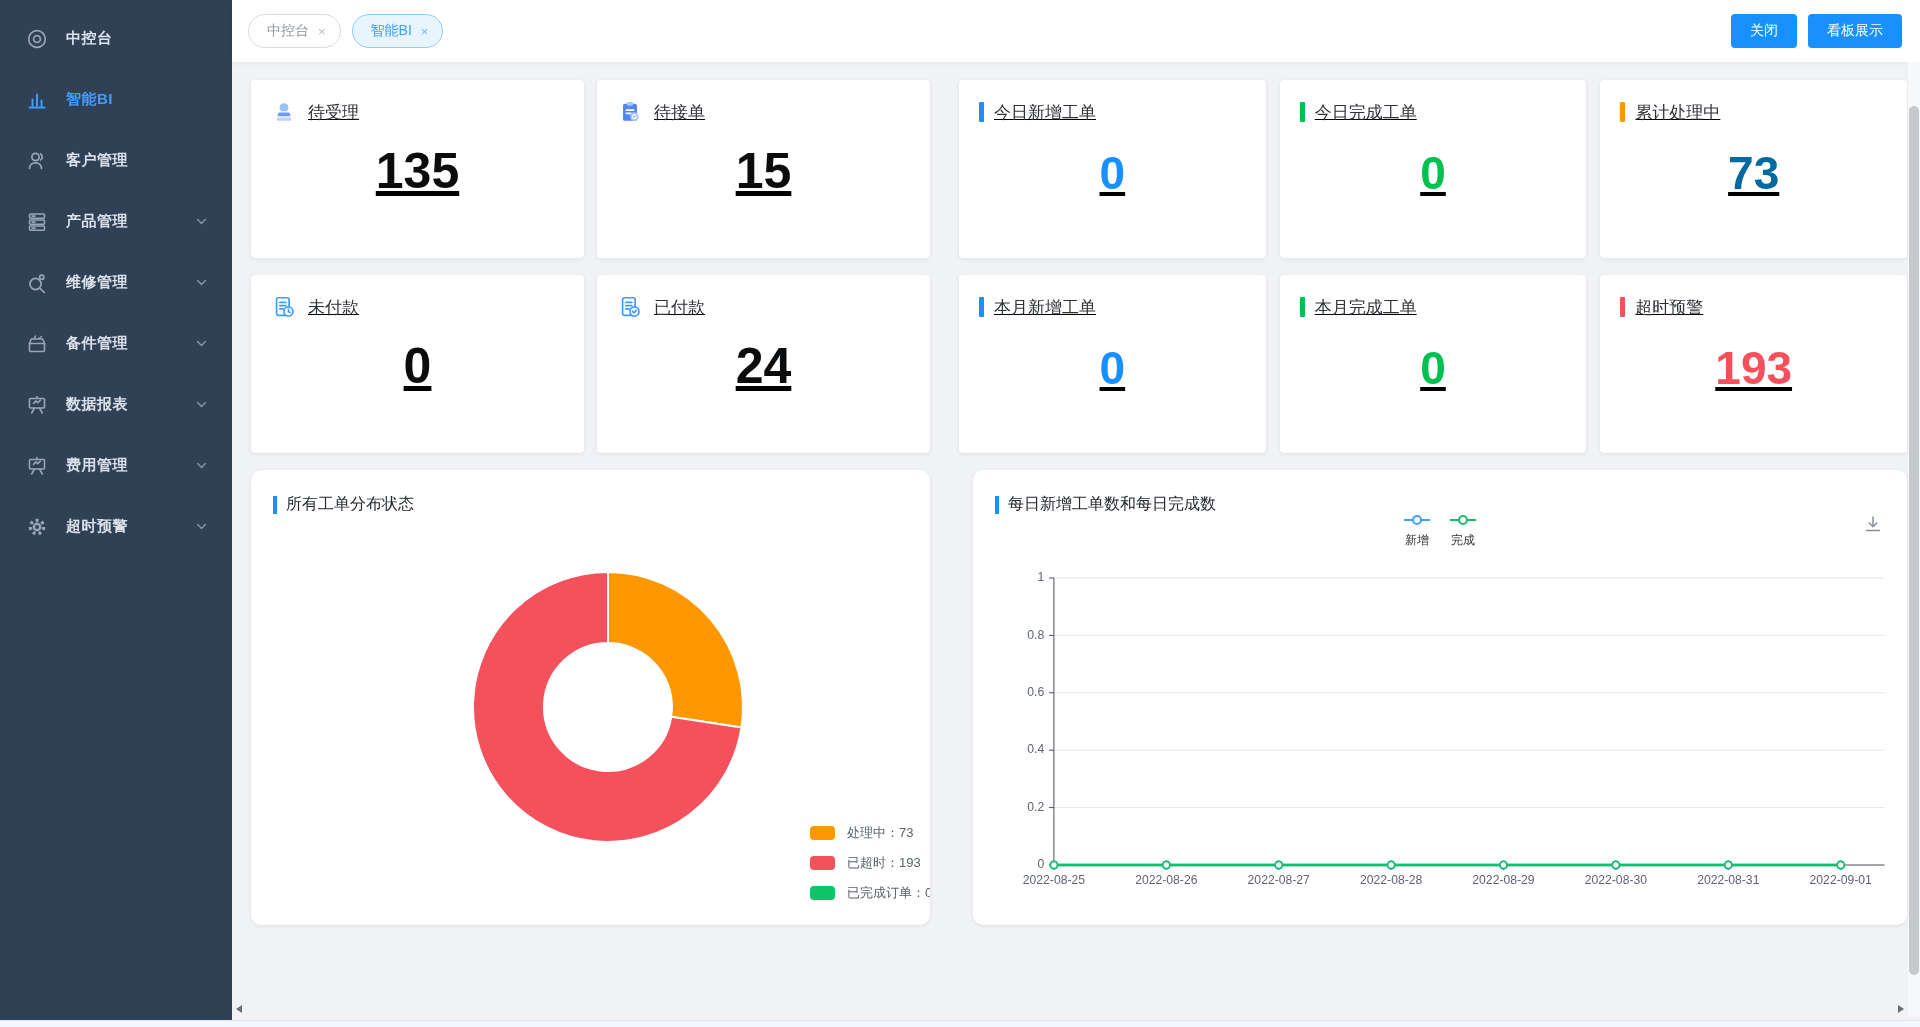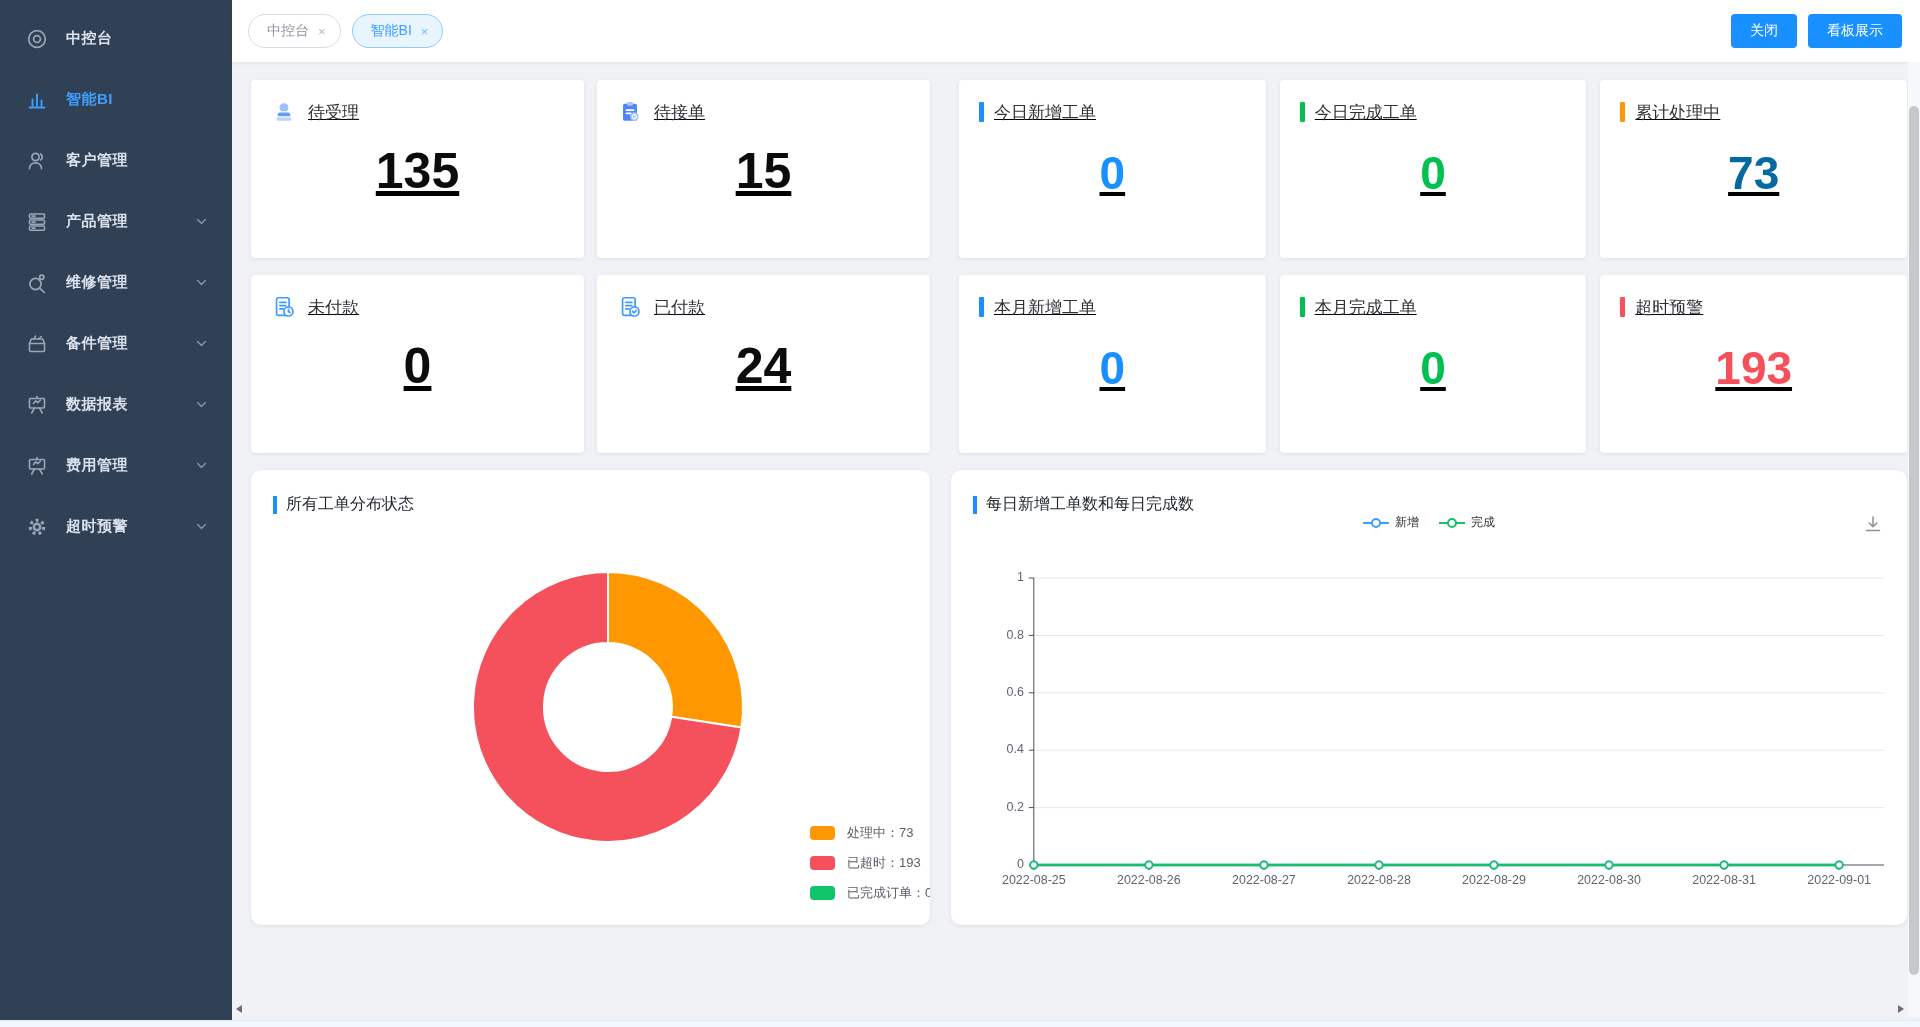--- a/index.html
+++ b/index.html
@@ -37,31 +37,31 @@
   .bar-marker { width:5px; height:20px; border-radius:1px; display:inline-block; }
   .stat-title { font-size:17px; color:#2e3138; margin-left:11px; }
   .stat-value { text-align:center; margin-top:18px; font-size:50px; line-height:54px; font-weight:800; color:#0b0c0e; }
   .stat-card.kind-bar .stat-title { margin-left:10px; }
   .stat-card.kind-bar .stat-value { font-size:46px; font-weight:700; margin-top:20px; }
 
   
   .charts-row { display:flex; }
   .chart-card { height:455px; position:relative; overflow:hidden;border-radius:10px; }
   .donut-card { width:679px; flex:0 0 679px; margin-right:21px; }
-  .line-card { flex:1; }
+  .line-card { flex:1;margin-left:22px; }
   .chart-title-row { position:absolute; top:24px; left:22px; display:flex; align-items:center; z-index:2; }
   .title-bar { width:4px; height:18px; background:#1890ff; display:inline-block; margin-right:9px; }
   .chart-title { font-size:16px; color:#24292f; font-weight:500; }
   .chart-svg { position:absolute; left:0; top:0; width:100%; height:100%; }
   .donut-legend { position:absolute; left:559px; top:352px; z-index:2; }
   .dl-item { display:flex; align-items:center; height:22px; margin-bottom:8px; white-space:nowrap; }
   .dl-swatch { width:25px; height:14px; border-radius:4px; flex:0 0 25px; margin-right:12px; }
   .dl-text { font-size:13px; color:#5a6068; }
   .line-legend { position:absolute; top:44px; left:0; width:100%; display:flex; justify-content:center; gap:20px; z-index:2; }
-  .ll-item { display:flex; align-items:center; gap:6px; cursor:pointer; }
+  .ll-item { display:flex; align-items:center; gap:6px; cursor:pointer;flex-direction:column; }
   .ll-text { font-size:12px; color:#333; }
   .download-btn { position:absolute; top:44px; right:24px; z-index:2; cursor:pointer; }
 
   
   .vscroll { position:absolute; top:62px; right:0; bottom:10px; width:12px; background:#f7f8f9; z-index:4; }
   .vscroll-thumb { position:absolute; top:44px; bottom:42px; left:1px; width:10px; background:#c6c8cb; border-radius:6px; }
   .hscroll { position:absolute; left:0; right:12px; bottom:10px; height:16px; display:flex; align-items:center; justify-content:space-between; padding:0 4px; z-index:4; }
   .h-arrow { width:0; height:0; border-style:solid; }
   .h-arrow.left { border-width:4px 6px 4px 0; border-color:transparent #6b6f75 transparent transparent; }
   .h-arrow.right { border-width:4px 0 4px 6px; border-color:transparent transparent transparent #6b6f75; }

